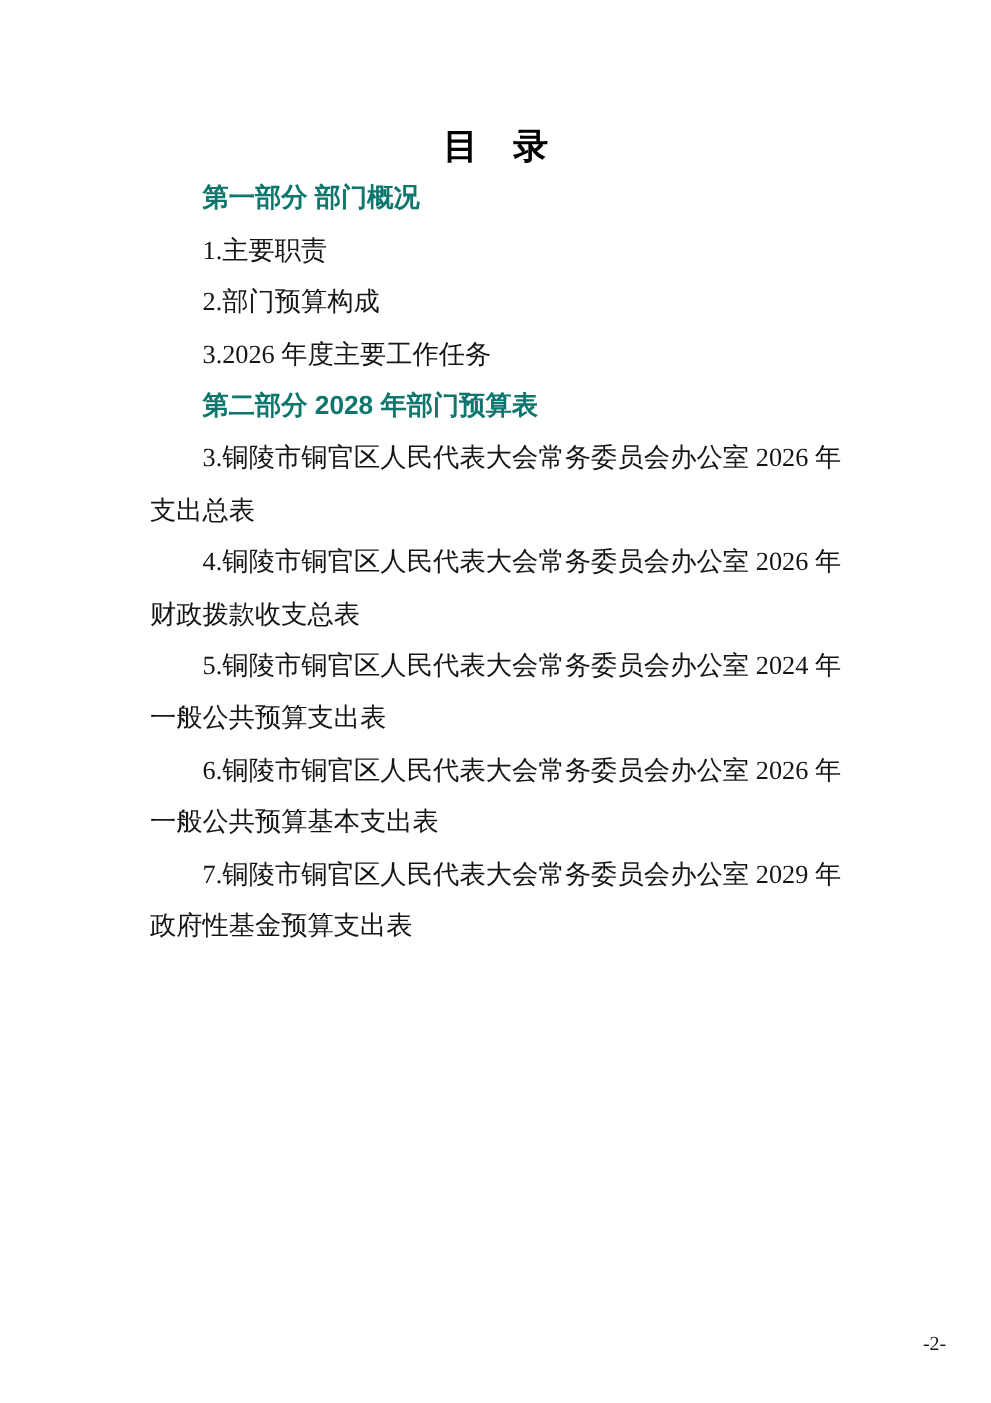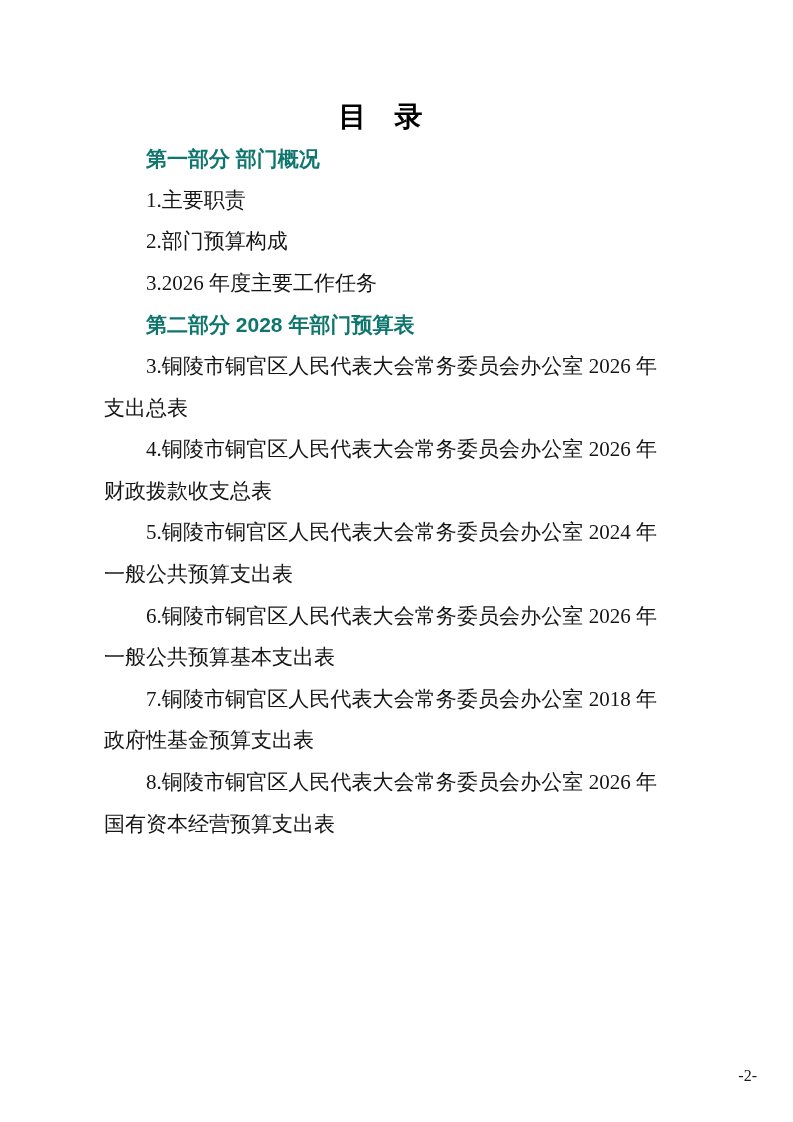--- a/index.html
+++ b/index.html
@@ -10,21 +10,21 @@
   .page {
     position: relative;
     width: 793px;
     height: 1122px;
     background: #ffffff;
     overflow: hidden;
     color: #151515;
   }
   .toc {
     position: absolute;
-    left: 104px;
+    left: 120px;
     top: 96px;
     width: 553px;
     font-family: "Liberation Serif", "DejaVu Serif", serif;
     font-size: 21px;
     line-height: 41.6px;
   }
   .toc-title {
     margin: 0;
     font-family: "Liberation Sans", "DejaVu Sans", sans-serif;
     font-weight: 700;
@@ -69,18 +69,17 @@
     <h2 class="sec-heading">第一部分 部门概况</h2>
     <p class="toc-item">1.主要职责</p>
     <p class="toc-item">2.部门预算构成</p>
     <p class="toc-item">3.2026 年度主要工作任务</p>
 
     <h2 class="sec-heading">第二部分 2028 年部门预算表</h2>
     <p class="toc-item">3.铜陵市铜官区人民代表大会常务委员会办公室 2026 年支出总表</p>
     <p class="toc-item">4.铜陵市铜官区人民代表大会常务委员会办公室 2026 年财政拨款收支总表</p>
     <p class="toc-item">5.铜陵市铜官区人民代表大会常务委员会办公室 2024 年一般公共预算支出表</p>
     <p class="toc-item">6.铜陵市铜官区人民代表大会常务委员会办公室 2026 年一般公共预算基本支出表</p>
-    <p class="toc-item">7.铜陵市铜官区人民代表大会常务委员会办公室 2018 年政府性基金预算支出表</p>
-    <p class="toc-item">8.铜陵市铜官区人民代表大会常务委员会办公室 2026 年国有资本经营预算支出表</p>
+    <p class="toc-item">7.铜陵市铜官区人民代表大会常务委员会办公室 2029 年政府性基金预算支出表</p>
   </main>
 
   <div class="page-number">-2-</div>
 </div>
 
 </body></html>

